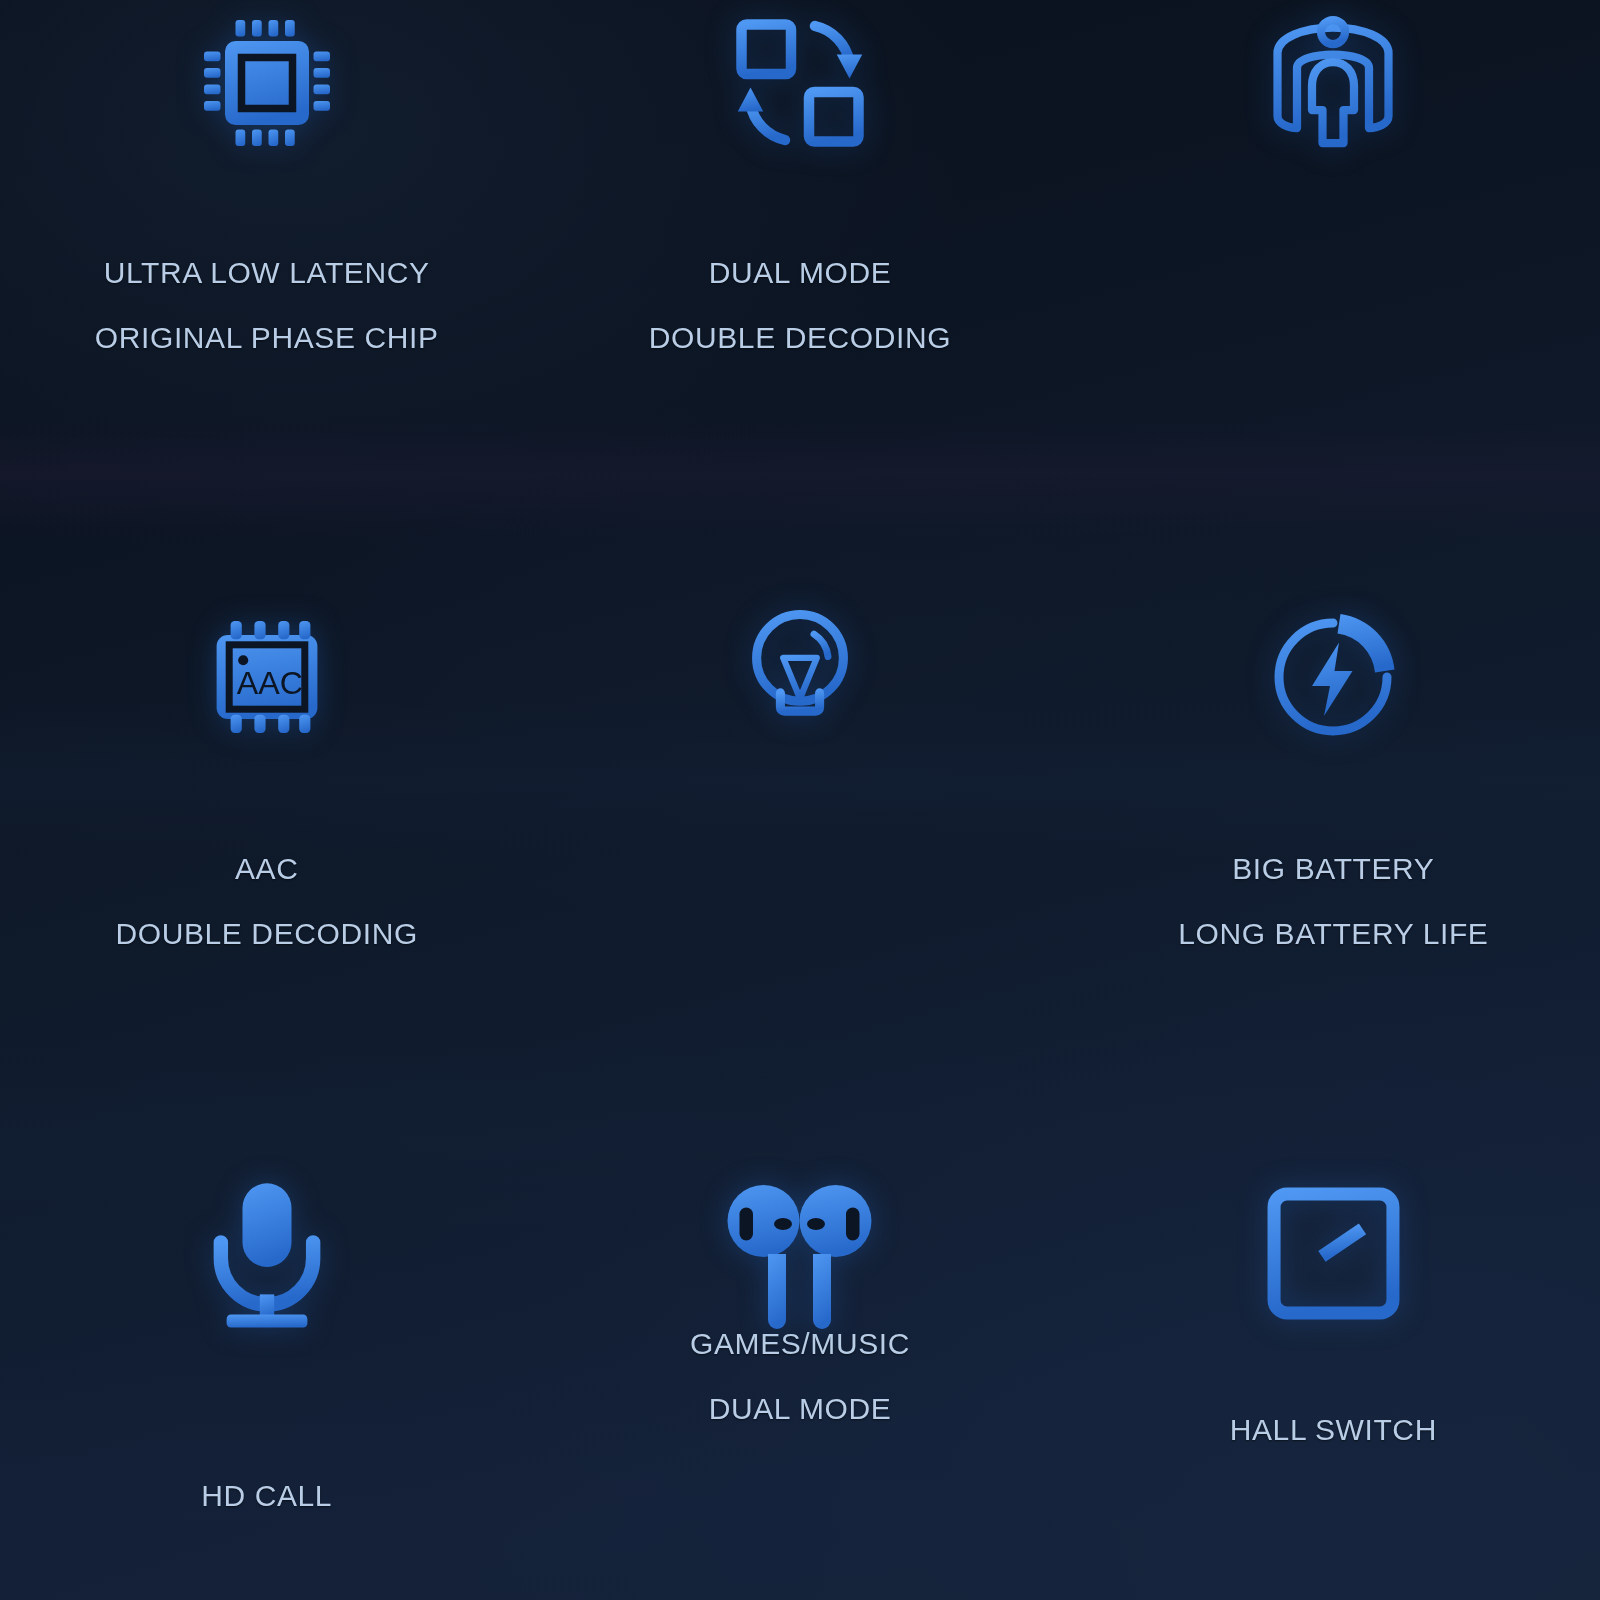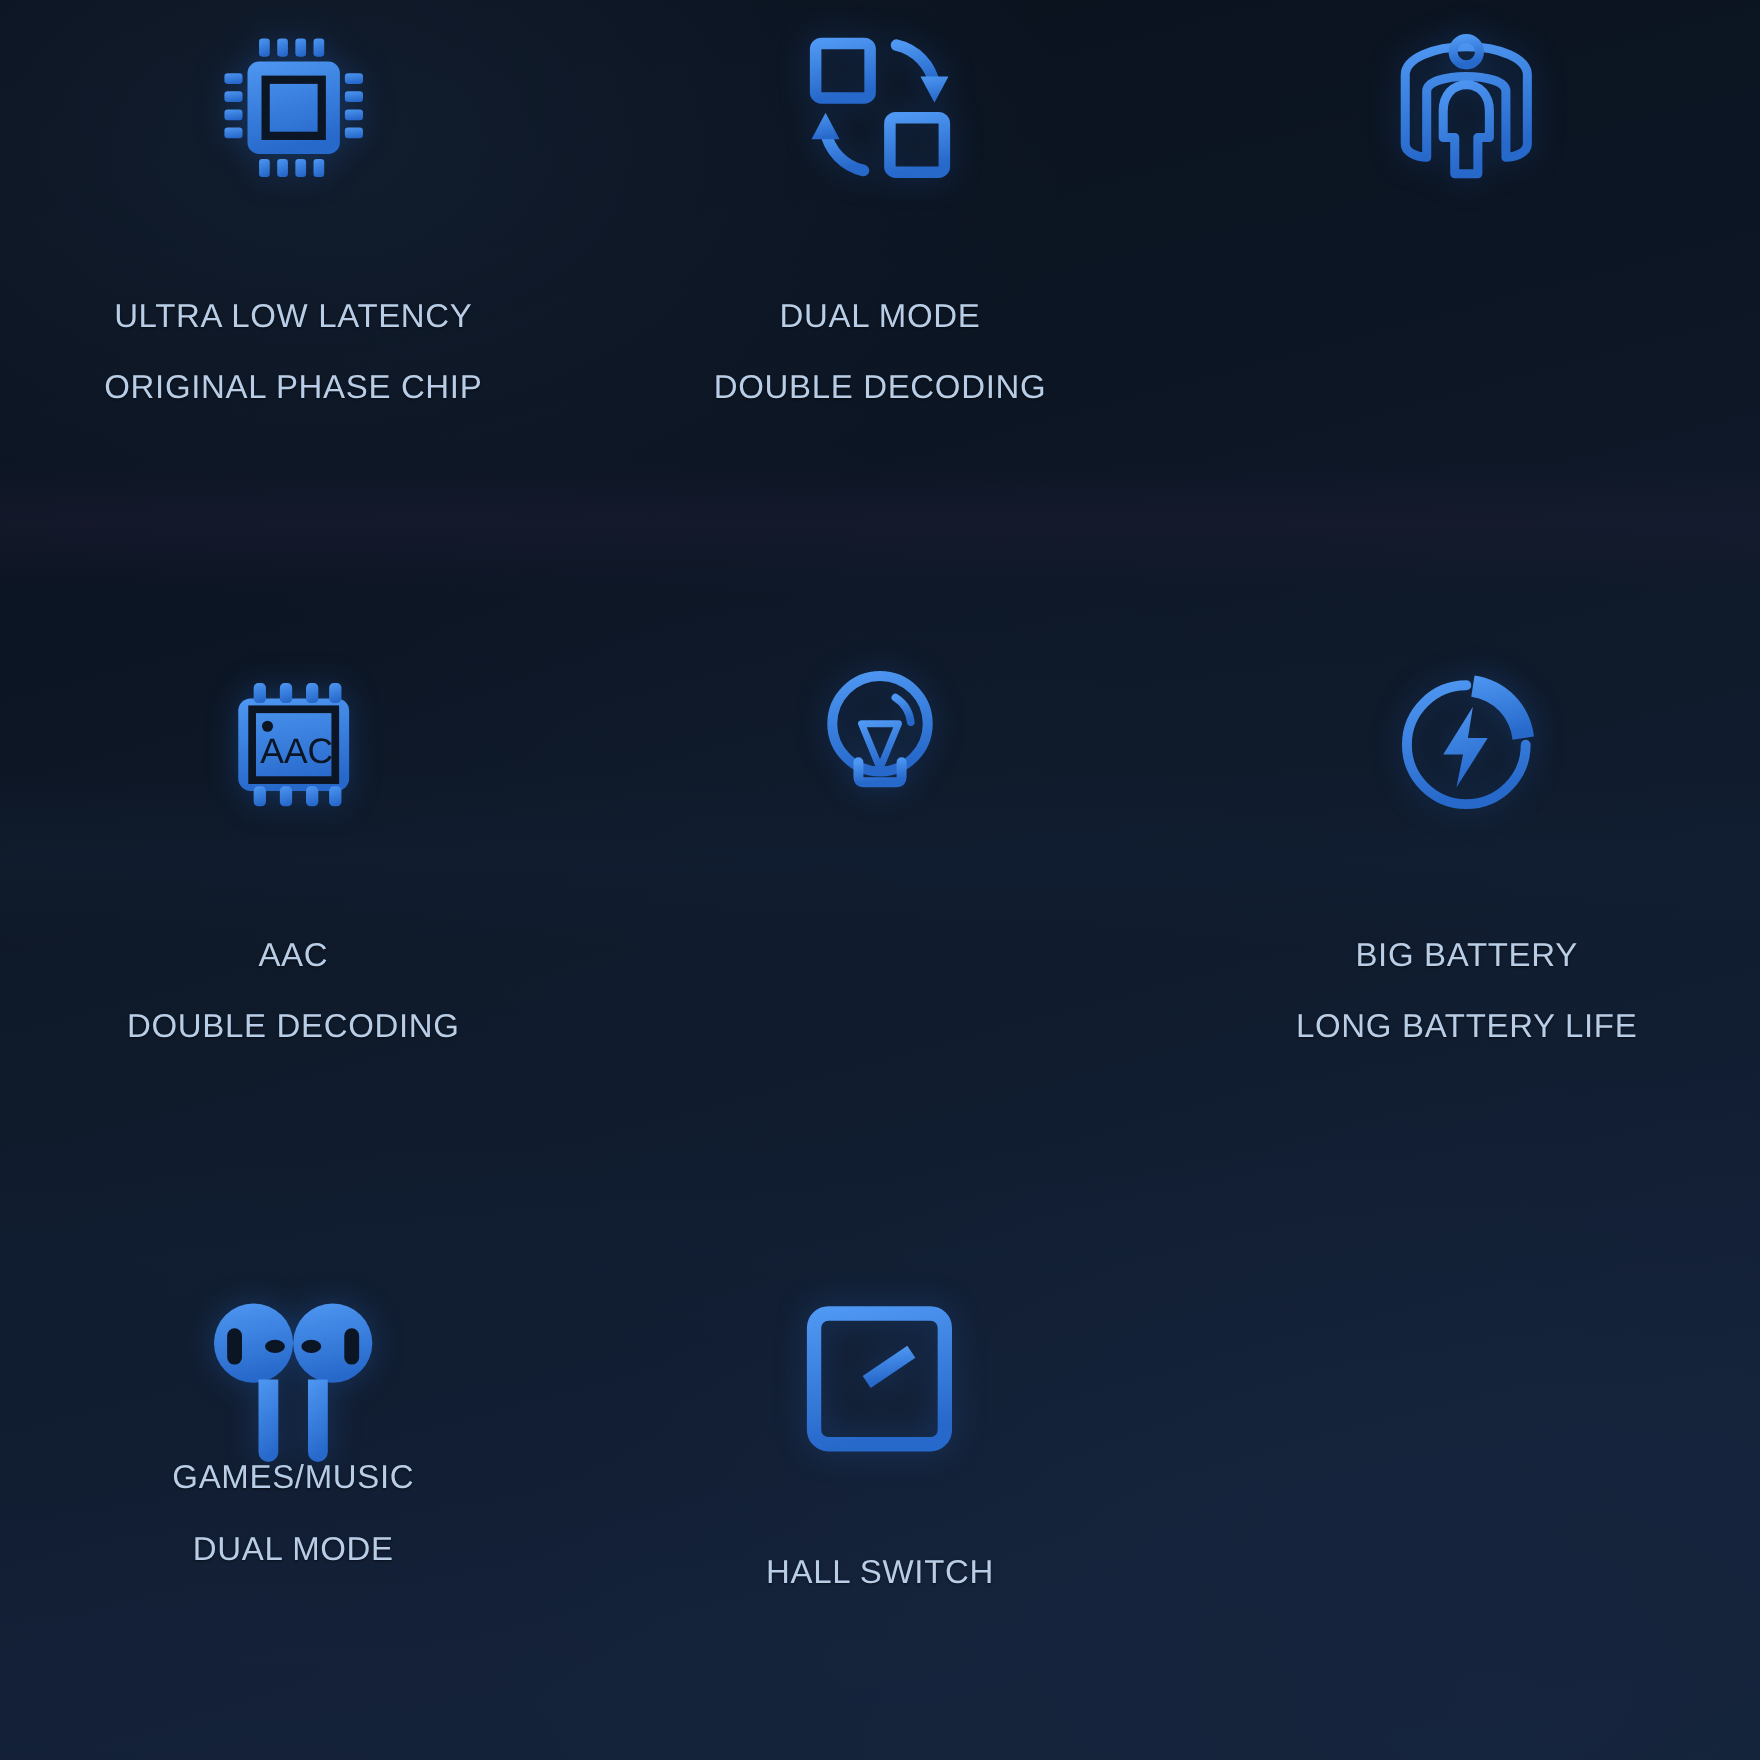--- a/index.html
+++ b/index.html
@@ -62,21 +62,21 @@
     color:#b9cee6;
     font-size:30px;
     letter-spacing:0.6px;
     line-height:1;
     white-space:nowrap;
     text-shadow:0 1px 2px rgba(0,0,0,0.55);
   }
   .label + .label { margin-top:35px; }
 
   
-  .r1 { padding-top:18px; }
+  .r1 { padding-top:3px; }
   .r1 .icon-wrap { height:160px; }
   .r1 .labels { margin-top:95px; }
 
   .r2 { padding-top:64px; }
   .r2 .icon-wrap { height:160px; }
   .r2 .labels { margin-top:97px; }
 
   .r3 { padding-top:112px; }
   .r3 .icon-wrap { height:150px; }
   .r3 .labels { }
@@ -260,20 +260,39 @@
 
         <path d="M54 27 L36 56 L48 56 L44 76 L63 46 L51 46 Z" fill="url(#gF)"></path>
       </svg>
     </div>
     <div class="labels">
       <div class="label">BIG BATTERY</div>
       <div class="label">LONG BATTERY LIFE</div>
     </div>
   </div>
 
+  <div class="cell r3 c1">
+    <div class="icon-wrap">
+      <svg width="130" height="150" viewBox="0 0 90 104">
+        <defs>
+          <linearGradient id="gG" x1="0" y1="0" x2="0.2" y2="1">
+            <stop offset="0%" stop-color="#4e97f2"></stop>
+              <stop offset="100%" stop-color="#2769cb"></stop>
+          </linearGradient>
+        </defs>
+        <rect x="28" y="3" width="34" height="58" rx="17" fill="url(#gG)"></rect>
+        <path d="M13 44 L13 55 A32 32 0 0 0 77 55 L77 44" stroke="url(#gG)" fill="none" stroke-width="10" stroke-linecap="round"></path>
+        <rect x="40" y="80" width="10" height="17" fill="url(#gG)"></rect>
+        <rect x="17" y="94" width="56" height="9" rx="3" fill="url(#gG)"></rect>
+      </svg>
+    </div>
+    <div class="labels">
+      <div class="label">HD CALL</div>
+    </div>
+  </div>
 
   <div class="cell r3 c2">
     <div class="icon-wrap">
       <svg width="165" height="150" viewBox="0 0 110 100">
         <defs>
           <linearGradient id="gH" x1="0" y1="0" x2="0.2" y2="1">
             <stop offset="0%" stop-color="#4e97f2"></stop>
               <stop offset="100%" stop-color="#2769cb"></stop>
           </linearGradient>
         </defs>

